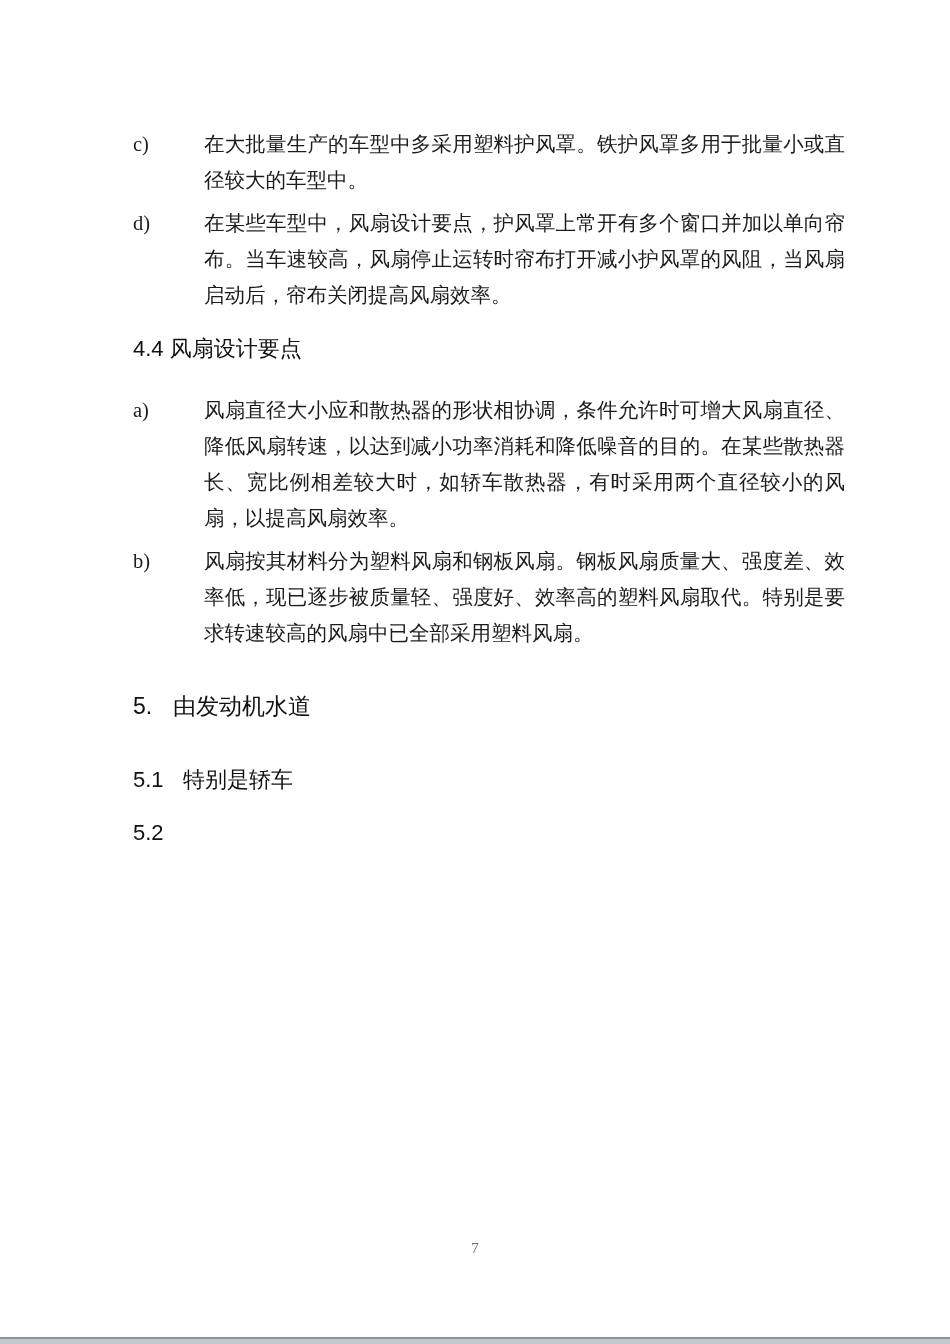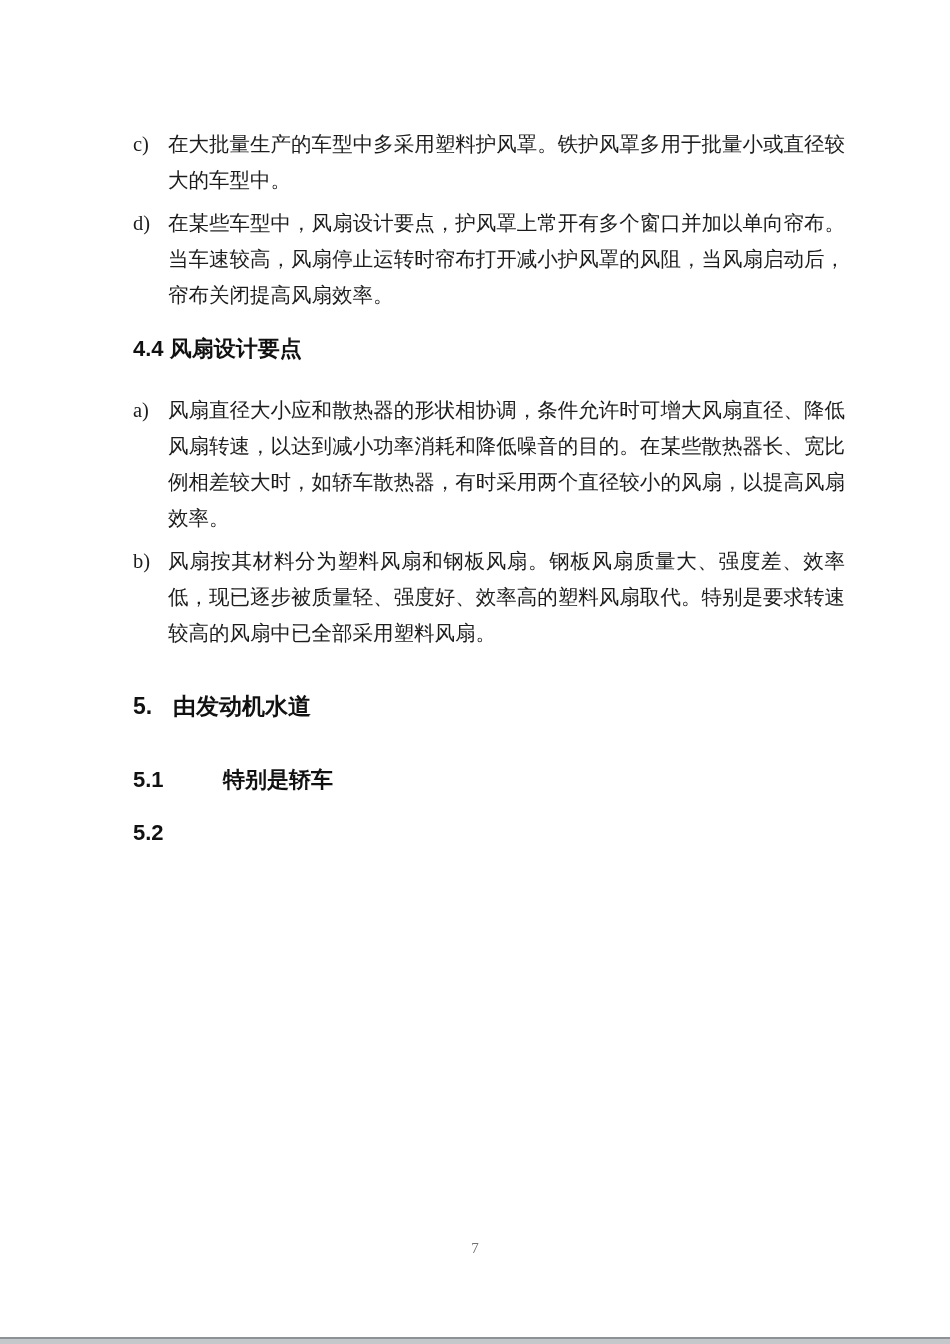--- a/index.html
+++ b/index.html
@@ -33,41 +33,42 @@
   }
   .li-label {
     flex: none;
     width: 35px;
     font-size: 20.5px;
     line-height: 36px;
   }
   .li-text {
     flex: 1;
     text-align: justify;
+    margin-left: 36px;
   }
   .item-c { margin-top: 126px; }
   .item-d { margin-top: 7px; }
   .item-a { margin-top: 28px; }
   .item-b { margin-top: 7px; }
 
   .h-sub {
     font-family: "Liberation Sans", "DejaVu Sans", sans-serif;
-    font-weight: bold;
+    font-weight: normal;
     color: #111111;
     font-size: 22px;
     line-height: 30px;
   }
   .h-44 { margin-top: 21px; }
   .h-num {
     display: flex;
     align-items: baseline;
   }
   .h-5 { margin-top: 40px; font-size: 23px; }
   .h-5 .num { flex: none; width: 40px; }
-  .h-51 { margin-top: 44px; gap: 40px; }
+  .h-51 { margin-top: 44px; }
   .h-51 .num { flex: none; width: 50px; }
   .h-52 { margin-top: 23px; }
   .h-52 .num { flex: none; width: 50px; }
 
   .para {
     margin-top: 23px;
     padding-left: 35px;
     margin-right: -8px;
     text-indent: 12px;
   }

